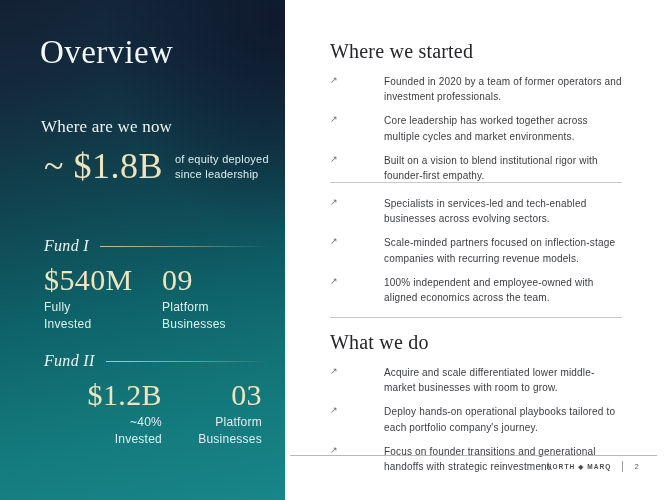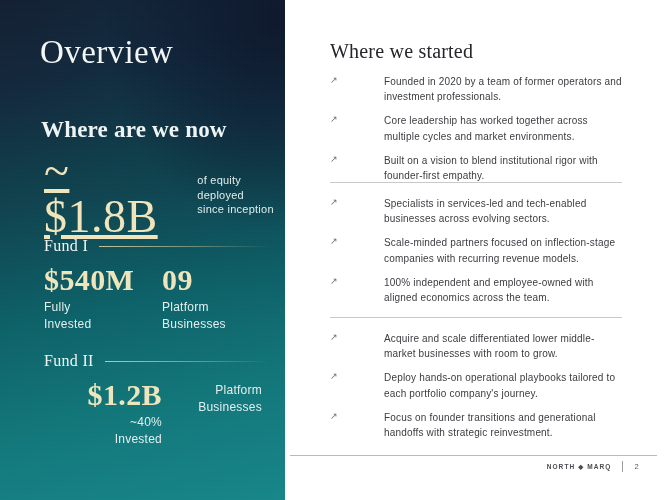--- a/index.html
+++ b/index.html
@@ -61,41 +61,40 @@
     letter-spacing: 0.4px;
     color: #f2f6f6;
     line-height: 1;
   }
 
   .section-label {
     position: absolute;
     left: 41px;
     top: 117px;
     font-family: "Liberation Serif", serif;
-    font-size: 23px;
-    font-weight: 700;
+    font-size: 17px;
+    font-weight: 400;
     letter-spacing: 0.2px;
     color: #eef4f3;
   }
 
   .headline-row {
     position: absolute;
     left: 44px;
     top: 148px;
     display: flex;
     align-items: center;
   }
   .headline-figure {
     font-family: "Liberation Serif", serif;
-    font-size: 46px;
+    font-size: 36px;
     font-weight: 400;
     line-height: 1;
     color: #efe4bb;
     letter-spacing: 0.5px;
-    text-decoration: underline;
   }
   .headline-note {
     margin-left: 12px;
     font-size: 11px;
     line-height: 1.35;
     color: #dfeeec;
     letter-spacing: 0.25px;
     padding-top: 2px;
   }
 
@@ -113,39 +112,40 @@
     align-items: center;
     gap: 11px;
   }
   .fund-name {
     font-family: "Liberation Serif", serif;
     font-size: 16px;
     font-weight: 400;
     color: #f0f5f4;
     letter-spacing: 0.3px;
     white-space: nowrap;
+    font-style: italic;
   }
   .fund-rule {
     flex: 1;
     height: 1px;
     background: linear-gradient(90deg, rgba(226,214,164,0.85) 0%, rgba(226,214,164,0.45) 55%, rgba(226,214,164,0.0) 100%);
   }
 
   .fund-stats {
     display: flex;
     margin-top: 9px;
   }
   .stat {
     width: 118px;
   }
   .stat.stat-narrow { width: 100px; }
   .stat-value {
     font-family: "Liberation Serif", serif;
     font-size: 30px;
-    font-weight: 700;
+    font-weight: 400;
     line-height: 1.05;
     color: #efe5bd;
     letter-spacing: 0.4px;
   }
   .stat-caption {
     margin-top: 3px;
     font-size: 12px;
     line-height: 1.45;
     color: #e2efee;
     letter-spacing: 0.25px;
@@ -251,21 +251,21 @@
     <div class="lp-inner">
 
       <div class="slide-title">Overview</div>
 
       <div class="section-label">Where are we now</div>
 
       <div class="headline-row">
         <div class="headline-figure">~ $1.8B</div>
         <div class="headline-note">
           <div>of equity deployed</div>
-          <div>since inception</div>
+          <div>since leadership</div>
         </div>
       </div>
 
       <div class="fund-block fund-1">
         <div class="fund-head">
           <div class="fund-name">Fund I</div>
           <div class="fund-rule"></div>
         </div>
         <div class="fund-stats">
           <div class="stat">
@@ -292,20 +292,21 @@
         </div>
         <div class="fund-stats">
           <div class="stat">
             <div class="stat-value">$1.2B</div>
             <div class="stat-caption">
               <div>~40%</div>
               <div>Invested</div>
             </div>
           </div>
           <div class="stat stat-narrow">
+            <div class="stat-value">03</div>
             <div class="stat-caption">
               <div>Platform</div>
               <div>Businesses</div>
             </div>
           </div>
         </div>
       </div>
 
     </div>
   </div>
@@ -339,20 +340,21 @@
         <span class="bullet-text">Scale-minded partners focused on inflection-stage companies with recurring revenue models.</span>
       </div>
       <div class="bullet">
         <span class="bullet-icon">↗</span>
         <span class="bullet-text">100% independent and employee-owned with aligned economics across the team.</span>
       </div>
     </div>
 
     <div class="block block-3">
       <div class="block-divider"></div>
+      <div class="block-title">What we do</div>
       <div class="bullet">
         <span class="bullet-icon">↗</span>
         <span class="bullet-text">Acquire and scale differentiated lower middle-market businesses with room to grow.</span>
       </div>
       <div class="bullet">
         <span class="bullet-icon">↗</span>
         <span class="bullet-text">Deploy hands-on operational playbooks tailored to each portfolio company's journey.</span>
       </div>
       <div class="bullet">
         <span class="bullet-icon">↗</span>

